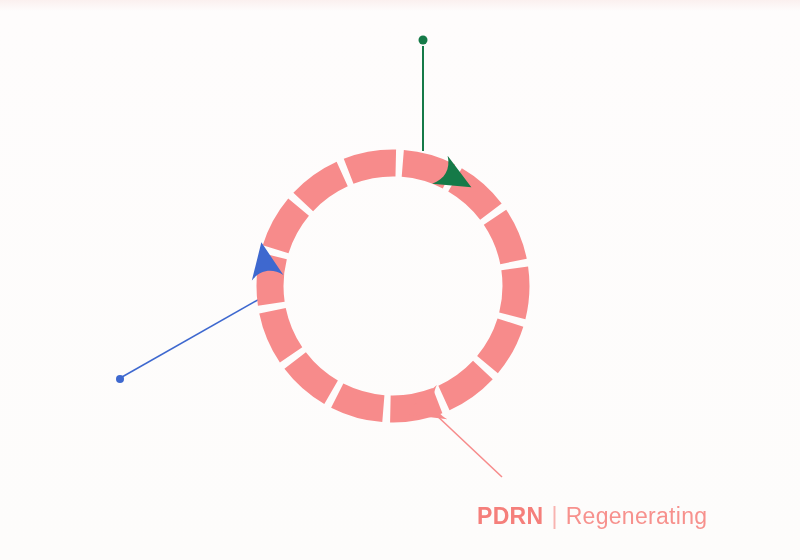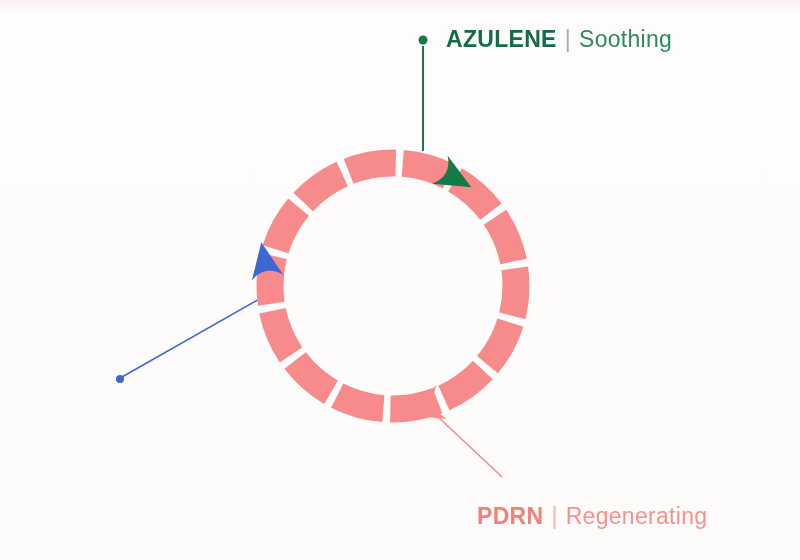--- a/index.html
+++ b/index.html
@@ -53,22 +53,19 @@
 
     <circle cx="393" cy="286" r="123" fill="none" stroke-width="27" stroke-dasharray="48.2 7" stroke-dashoffset="18" stroke="#f78b8b"></circle>
 
     <path d="M 21 0 L -15 -16 C -6 -6 -6 6 -15 16 Z" transform="translate(453,177) rotate(29)" fill="#157a48"></path>
 
     <path d="M 21 0 L -15 -16 C -6 -6 -6 6 -15 16 Z" transform="translate(265,263) rotate(-100)" fill="#3e68cf"></path>
 
     <path d="M 21 0 L -15 -16 C -6 -6 -6 6 -15 16 Z" transform="translate(426,407) rotate(163) scale(1.12)" fill="#f78b8b"></path>
   </svg>
 
-  <div class="label label-azulene">
-    <span class="nm" style="color: rgb(21, 107, 70);">AZULENE</span><span class="sep" style="color: rgb(159, 179, 168);">|</span><span class="desc" style="color: rgb(46, 138, 94);">Soothing</span>
-  </div>
 
 
   <div class="label label-pdrn">
     <span class="nm" style="color: rgb(245, 127, 123);">PDRN</span><span class="sep" style="color: rgb(248, 179, 176);">|</span><span class="desc" style="color: rgb(247, 145, 141);">Regenerating</span>
   </div>
 
 </div>
 
 </body></html>

